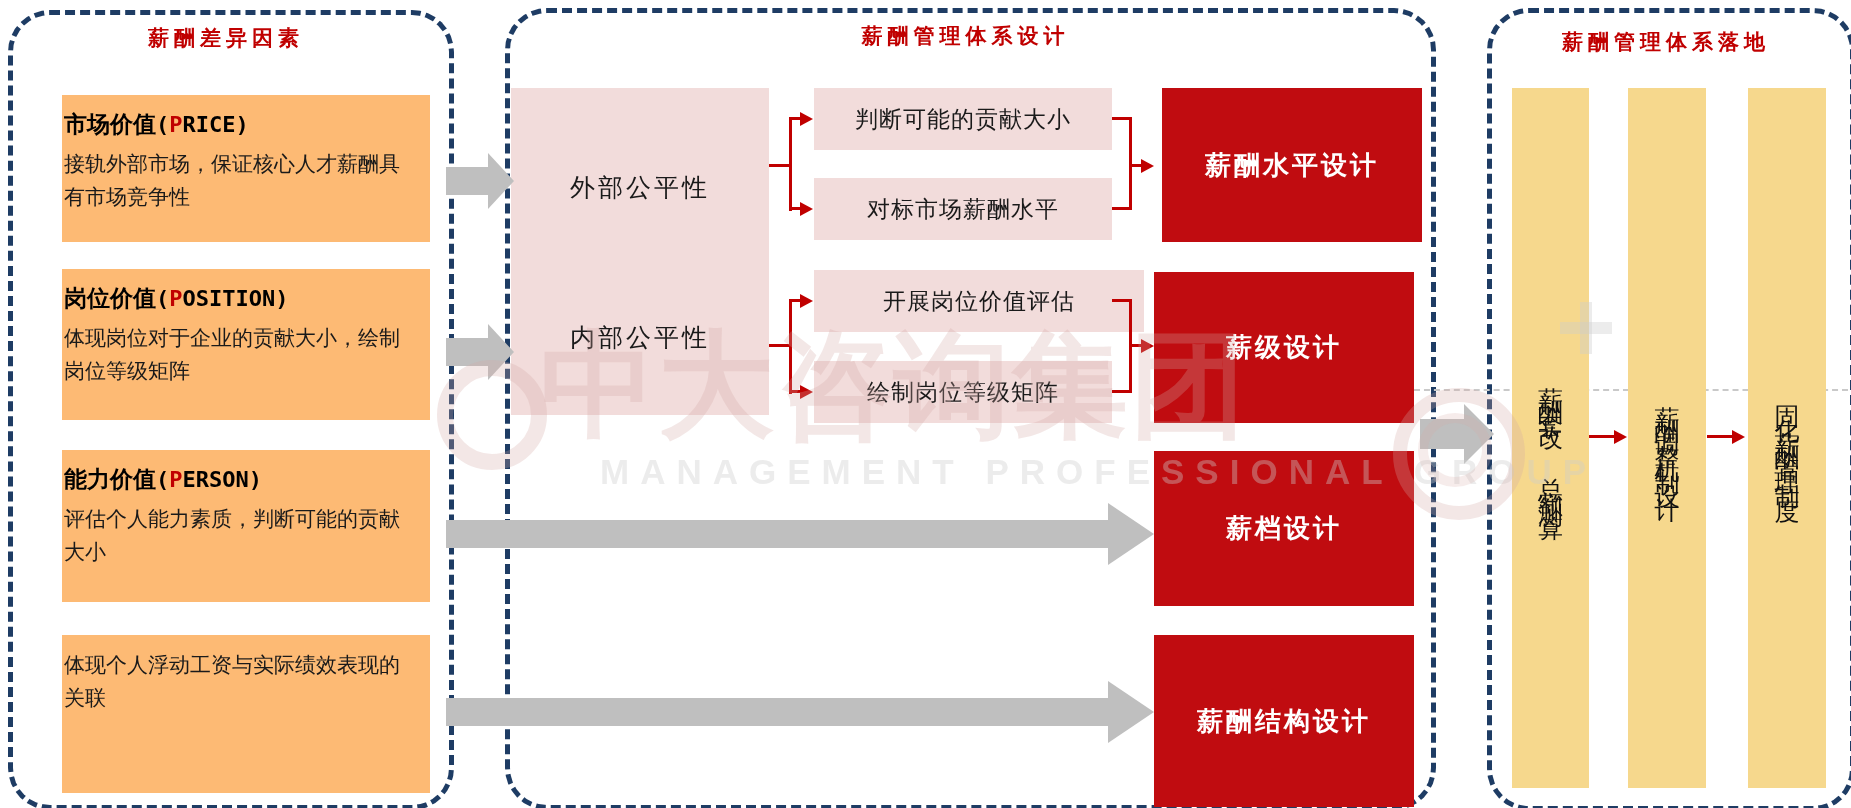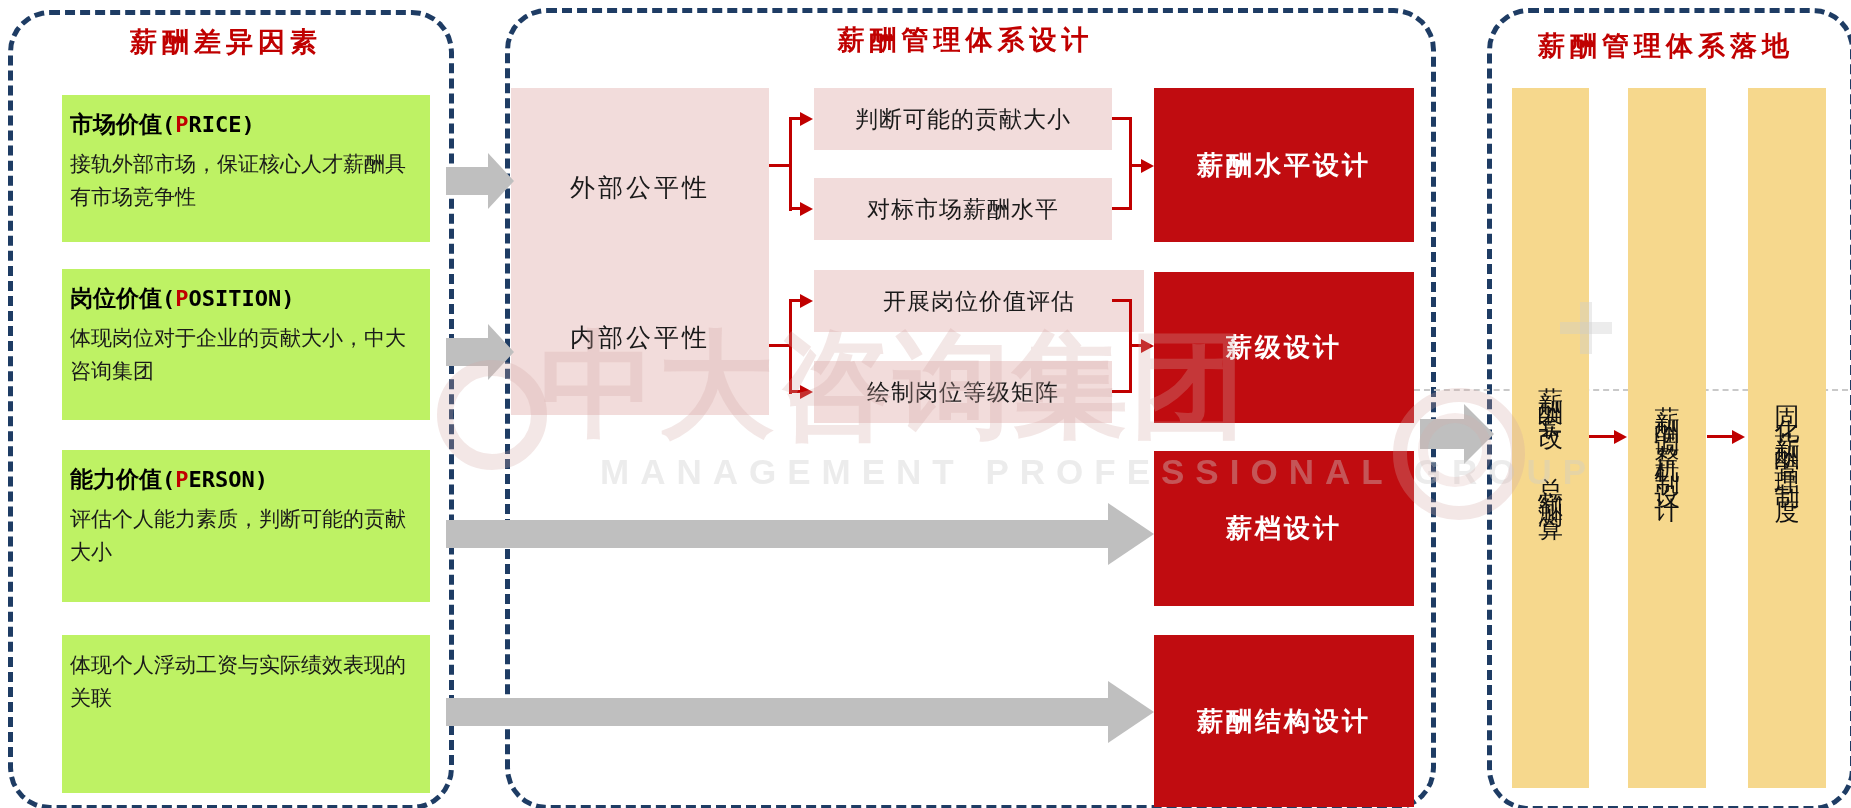--- a/index.html
+++ b/index.html
@@ -7,26 +7,26 @@
     position:relative;width:1851px;height:808px;background:#ffffff;
     overflow:hidden;font-family:"Liberation Serif","DejaVu Serif",serif;
   }
   
   .panel{position:absolute;border:5px dashed #1e3c64;border-radius:42px;background:transparent;}
   #panel-left {left:8px;  top:10px; width:436px; height:790px;}
   #panel-mid  {left:505px; top:8px;  width:921px; height:792px;}
   #panel-right{left:1487px;top:8px;  width:358px; height:793px;}
   .panel-title{
     position:absolute;text-align:center;color:#c00000;font-weight:bold;
-    font-size:27px;letter-spacing:5px;z-index:4;
+    font-size:21px;letter-spacing:5px;z-index:4;
   }
   
   .bluebox{
-    position:absolute;left:62px;width:368px;background:#bef264;z-index:2;
-    box-sizing:border-box;padding:14px 16px 8px 8px;color:#111;
+    position:absolute;left:62px;width:368px;background:#fdba74;z-index:2;
+    box-sizing:border-box;padding:14px 16px 8px 2px;color:#111;
   }
   .bb-title{font-size:23px;font-weight:bold;color:#000;margin-bottom:8px;white-space:nowrap;}
   .bb-latin{font-family:"DejaVu Sans Mono","Liberation Mono",monospace;font-size:22px;font-weight:bold;}
   .bb-p{color:#c00000;}
   .bb-body{font-size:21px;line-height:1.55;color:#1a1a1a;}
   
   .pinkbox{
     position:absolute;background:#f2dcdb;z-index:2;display:flex;
     align-items:center;justify-content:center;color:#1a1a1a;
   }
@@ -87,21 +87,21 @@
   <div class="panel-title" style="left:8px;top:24px;width:436px;">薪酬差异因素</div>
   <div class="panel-title" style="left:505px;top:22px;width:921px;">薪酬管理体系设计</div>
   <div class="panel-title" style="left:1487px;top:28px;width:358px;">薪酬管理体系落地</div>
 
   <div class="bluebox" style="top:95px;height:147px;">
     <div class="bb-title"><span>市场价值</span><span class="bb-latin"><span>(</span><span class="bb-p">P</span><span>RICE)</span></span></div>
     <div class="bb-body">接轨外部市场，保证核心人才薪酬具有市场竞争性</div>
   </div>
   <div class="bluebox" style="top:269px;height:151px;">
     <div class="bb-title"><span>岗位价值</span><span class="bb-latin"><span>(</span><span class="bb-p">P</span><span>OSITION)</span></span></div>
-    <div class="bb-body">体现岗位对于企业的贡献大小，中大咨询集团</div>
+    <div class="bb-body">体现岗位对于企业的贡献大小，绘制岗位等级矩阵</div>
   </div>
   <div class="bluebox" style="top:450px;height:152px;">
     <div class="bb-title"><span>能力价值</span><span class="bb-latin"><span>(</span><span class="bb-p">P</span><span>ERSON)</span></span></div>
     <div class="bb-body">评估个人能力素质，判断可能的贡献大小</div>
   </div>
   <div class="bluebox" style="top:635px;height:158px;">
     <div class="bb-body">体现个人浮动工资与实际绩效表现的关联</div>
   </div>
 
   <div class="pinkbox" style="left:511px;top:88px;width:258px;height:198px;">
@@ -117,21 +117,21 @@
   <div class="pinkbox" style="left:814px;top:178px;width:298px;height:62px;">
     <span class="step-label">对标市场薪酬水平</span>
   </div>
   <div class="pinkbox" style="left:814px;top:270px;width:330px;height:62px;">
     <span class="step-label">开展岗位价值评估</span>
   </div>
   <div class="pinkbox" style="left:814px;top:361px;width:298px;height:62px;">
     <span class="step-label">绘制岗位等级矩阵</span>
   </div>
 
-  <div class="redbox" style="top:88px;height:154px;">
+  <div class="redbox" style="top:88px;height:154px;margin-left:8px;">
     <span>薪酬水平设计</span>
   </div>
   <div class="redbox" style="top:272px;height:151px;justify-content:center;">
     <span>薪级设计</span>
   </div>
   <div class="redbox" style="top:451px;height:155px;">
     <span>薪档设计</span>
   </div>
   <div class="redbox" style="top:635px;height:172px;">
     <span>薪酬结构设计</span>

